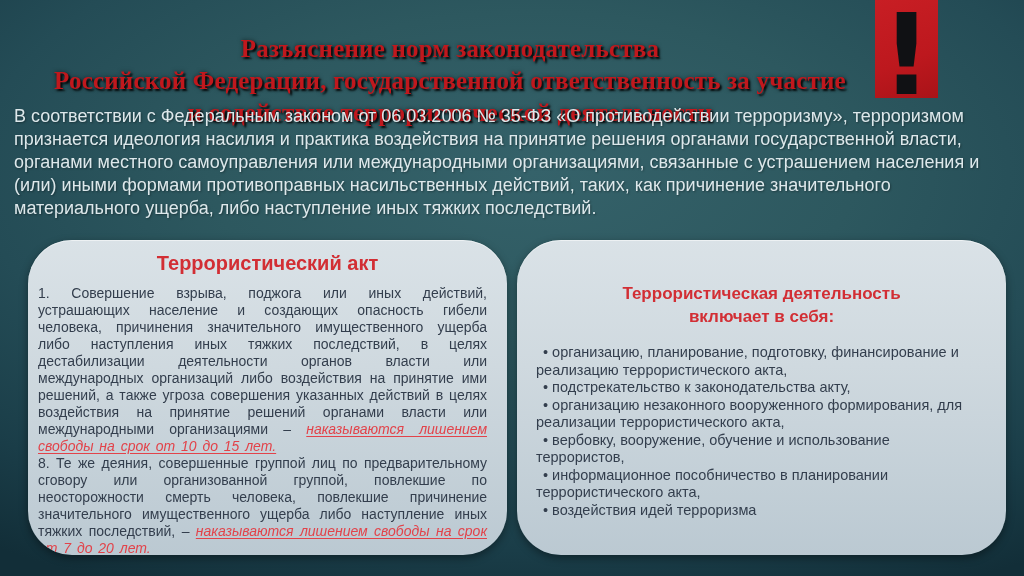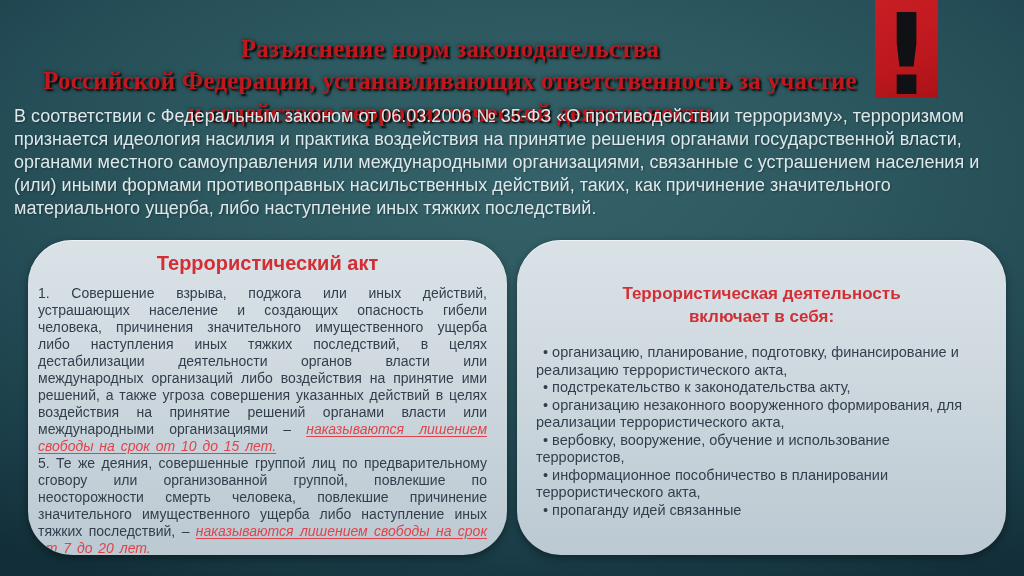--- a/index.html
+++ b/index.html
@@ -72,46 +72,46 @@
   .activities li { text-indent: 7px; }
   .activities li::before { content: "\2022\00a0"; }
 </style>
 </head>
 <body>
 
 <div class="slide">
 
   <div class="title">
     <div>Разъяснение норм законодательства</div>
-    <div>Российской Федерации, устанавливающих ответственность за участие</div>
+    <div>Российской Федерации, государственной ответственность за участие</div>
     <div>и содействие террористической деятельности</div>
   </div>
 
   <div class="alert">
     <span class="glyph">!</span>
   </div>
 
   <div class="intro">В соответствии с Федеральным законом от 06.03.2006 № 35-ФЗ «О противодействии терроризму», терроризмом признается идеология насилия и практика воздействия на принятие решения органами государственной власти, органами местного самоуправления или международными организациями, связанные с устрашением населения и (или) иными формами противоправных насильственных действий, таких, как причинение значительного материального ущерба, либо наступление иных тяжких последствий.</div>
 
   <div class="panel left">
     <div class="panel-heading">Террористический акт</div>
     <div class="law-text">
       <p><span>1.  Совершение взрыва, поджога или иных действий, устрашающих население и  создающих опасность гибели человека, причинения значительного имущественного ущерба либо наступления иных тяжких последствий, в целях дестабилизации деятельности органов власти или международных организаций либо воздействия на принятие ими решений, а также угроза совершения указанных действий в целях воздействия на принятие решений органами власти или международными организациями – </span><span class="penalty">наказываются лишением свободы на срок от 10 до 15 лет.</span></p>
-      <p><span>5.  Те же деяния, совершенные группой лиц по предварительному сговору или организованной группой, повлекшие по неосторожности смерть человека, повлекшие причинение значительного имущественного ущерба либо наступление иных тяжких последствий, – </span><span class="penalty">наказываются лишением свободы на срок от 7 до 20 лет.</span></p>
+      <p><span>8.  Те же деяния, совершенные группой лиц по предварительному сговору или организованной группой, повлекшие по неосторожности смерть человека, повлекшие причинение значительного имущественного ущерба либо наступление иных тяжких последствий, – </span><span class="penalty">наказываются лишением свободы на срок от 7 до 20 лет.</span></p>
     </div>
   </div>
 
   <div class="panel right">
     <div class="panel-heading">
       <div>Террористическая деятельность</div>
       <div>включает в себя:</div>
     </div>
     <ul class="activities">
       <li>организацию, планирование, подготовку, финансирование и реализацию террористического акта,</li>
       <li>подстрекательство к законодательства акту,</li>
       <li>организацию незаконного вооруженного формирования, для реализации террористического акта,</li>
       <li>вербовку, вооружение, обучение и использование террористов,</li>
       <li>информационное пособничество в планировании террористического акта,</li>
-      <li>пропаганду идей связанные</li>
+      <li>воздействия идей терроризма</li>
     </ul>
   </div>
 
 </div>
 
 </body></html>

